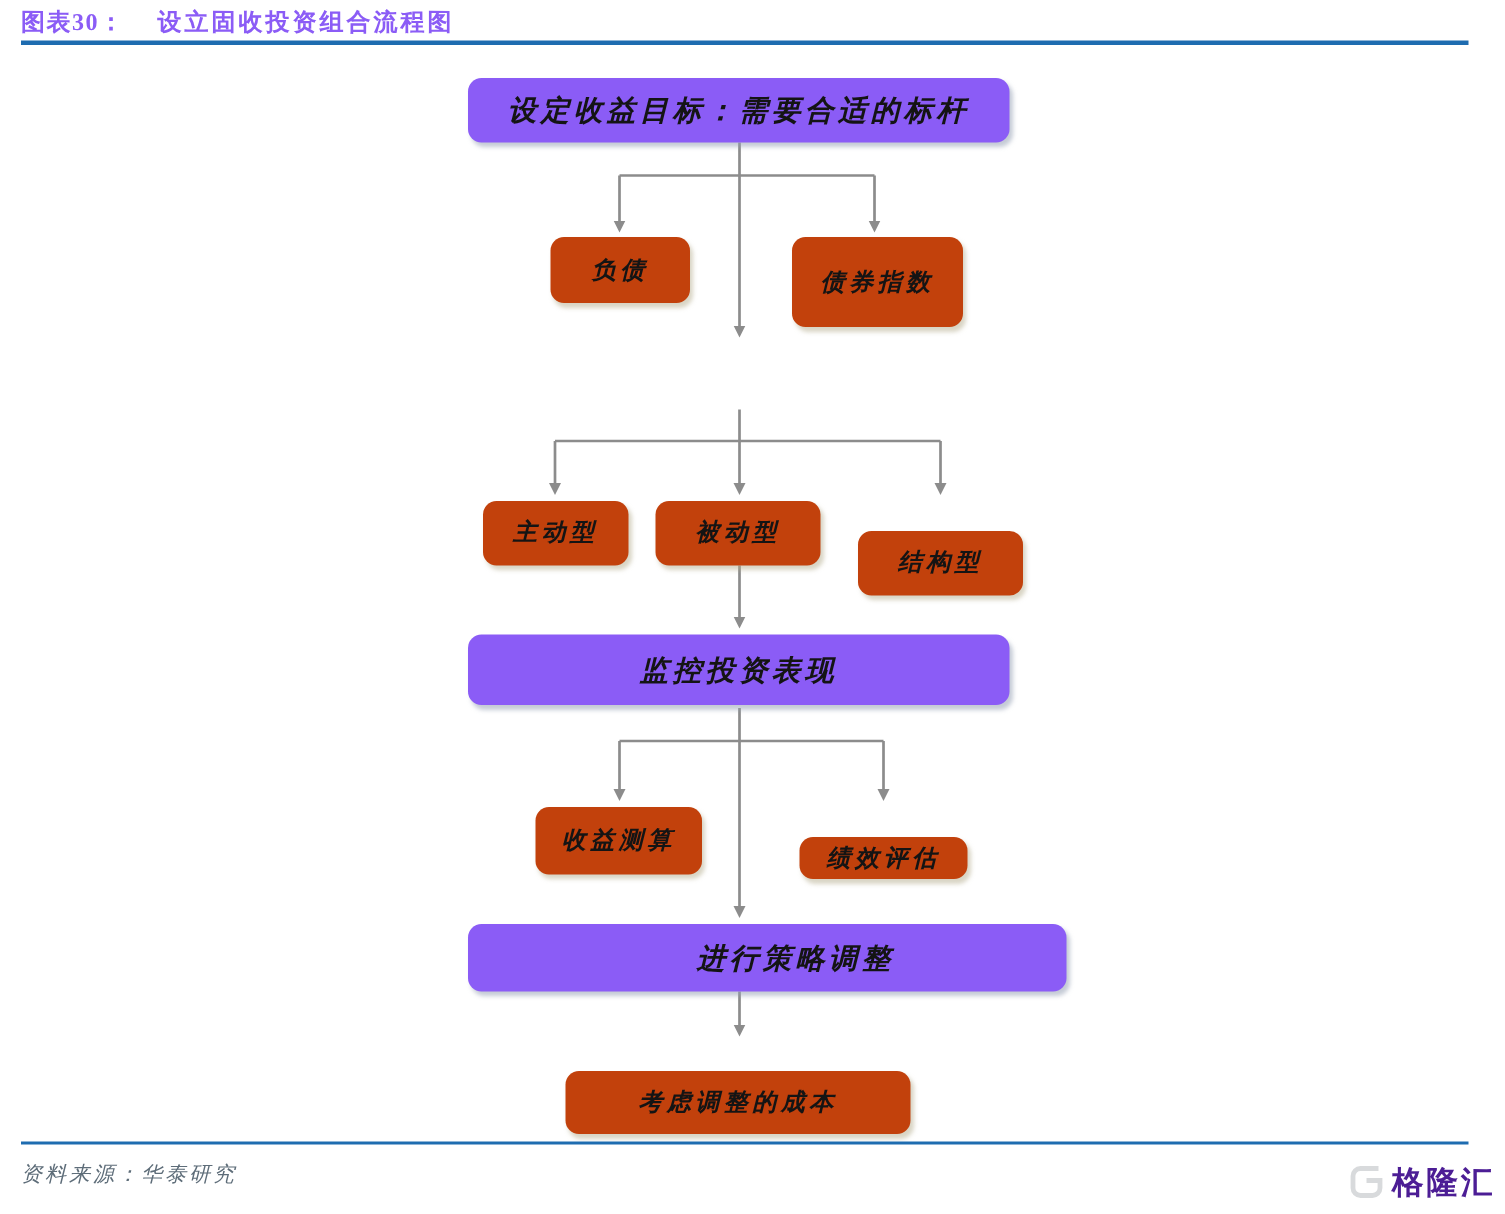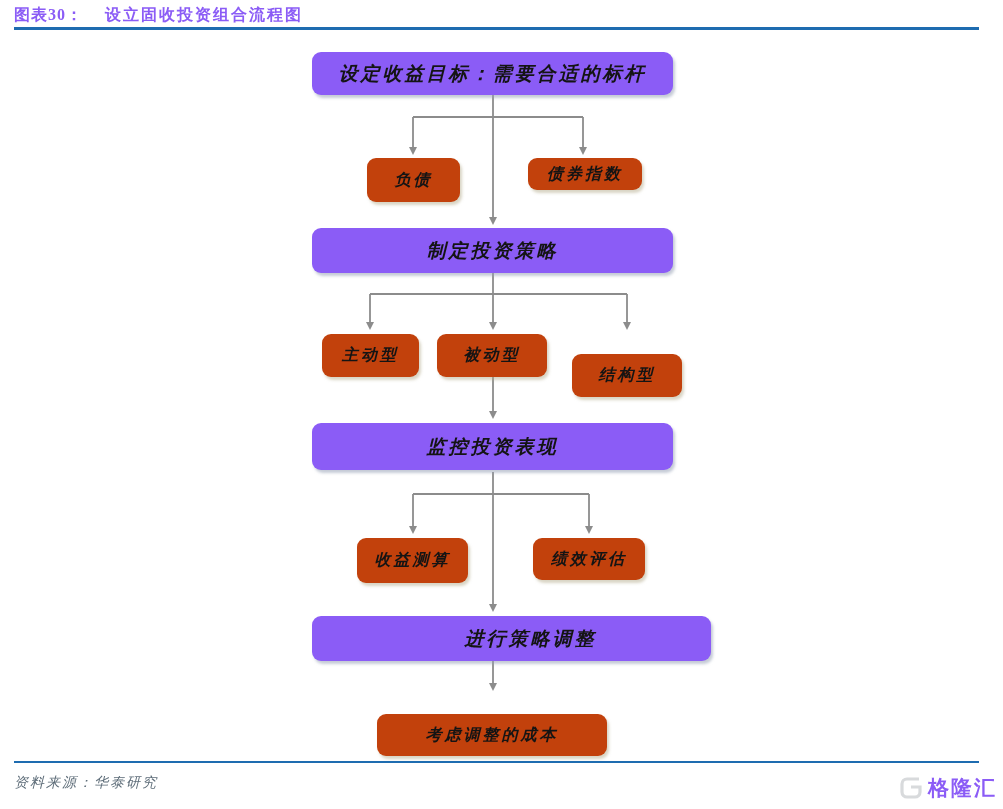--- a/index.html
+++ b/index.html
@@ -55,21 +55,21 @@
     position: absolute; left: 14px; top: 774px;
     font-size: 14px; font-style: italic;
     color: #5e6d79; letter-spacing: 2px;
   }
   .logo {
     position: absolute; right: 6px; top: 774px;
     display: flex; align-items: center; gap: 4px;
   }
   .logo-text {
     font-size: 21px; font-weight: bold;
-    color: #8b5cf6; letter-spacing: 2px;
+    color: #4c1d95; letter-spacing: 2px;
     font-style: normal;
   }
 </style>
 </head>
 <body>
 
 <div class="figure-header">
   <span class="fig-label">图表30：</span><span class="fig-title">设立固收投资组合流程图</span>
 </div>
 <div class="header-rule"></div>
@@ -95,28 +95,27 @@
       <path d="M493,472 V605" marker-end="url(#arw)"></path>
       <path d="M413,494 H589"></path>
       <path d="M413,494 V527" marker-end="url(#arw)"></path>
       <path d="M589,494 V527" marker-end="url(#arw)"></path>
       <path d="M493,661 V684" marker-end="url(#arw)"></path>
     </g>
   </svg>
 
   <div class="node blue" style="left:312px; top:52px;  width:361px; height:43px;">设定收益目标：需要合适的标杆</div>
   <div class="node yellow" style="left:367px; top:158px; width:93px;  height:44px;">负债</div>
-  <div class="node yellow" style="left:528px; top:158px; width:114px; height:32px;">债券指数</div>
-  <div class="node blue" style="left:312px; top:228px; width:361px; height:45px;">制定投资策略</div>
+  <div class="node yellow" style="left:528px; top:158px; width:114px; height:60px;">债券指数</div>
   <div class="node yellow" style="left:322px; top:334px; width:97px;  height:43px;">主动型</div>
   <div class="node yellow" style="left:437px; top:334px; width:110px; height:43px;">被动型</div>
   <div class="node yellow" style="left:572px; top:334px; width:110px; height:43px;margin-top:20px;">结构型</div>
   <div class="node blue" style="left:312px; top:423px; width:361px; height:47px;">监控投资表现</div>
   <div class="node yellow" style="left:357px; top:538px; width:111px; height:45px;">收益测算</div>
-  <div class="node yellow" style="left:533px; top:538px; width:112px; height:42px;text-align:center;">绩效评估</div>
+  <div class="node yellow" style="left:533px; top:558px; width:112px; height:28px;text-align:center;">绩效评估</div>
   <div class="node blue" style="left:312px; top:616px; width:361px; height:45px;padding-left:38px;">进行策略调整</div>
   <div class="node yellow" style="left:377px; top:714px; width:230px; height:42px;">考虑调整的成本</div>
 
 </div>
 
 <div class="footer-rule"></div>
 <div class="source-text">资料来源：华泰研究</div>
 
 <div class="logo">
   <svg width="26" height="26" viewBox="0 0 26 26">

